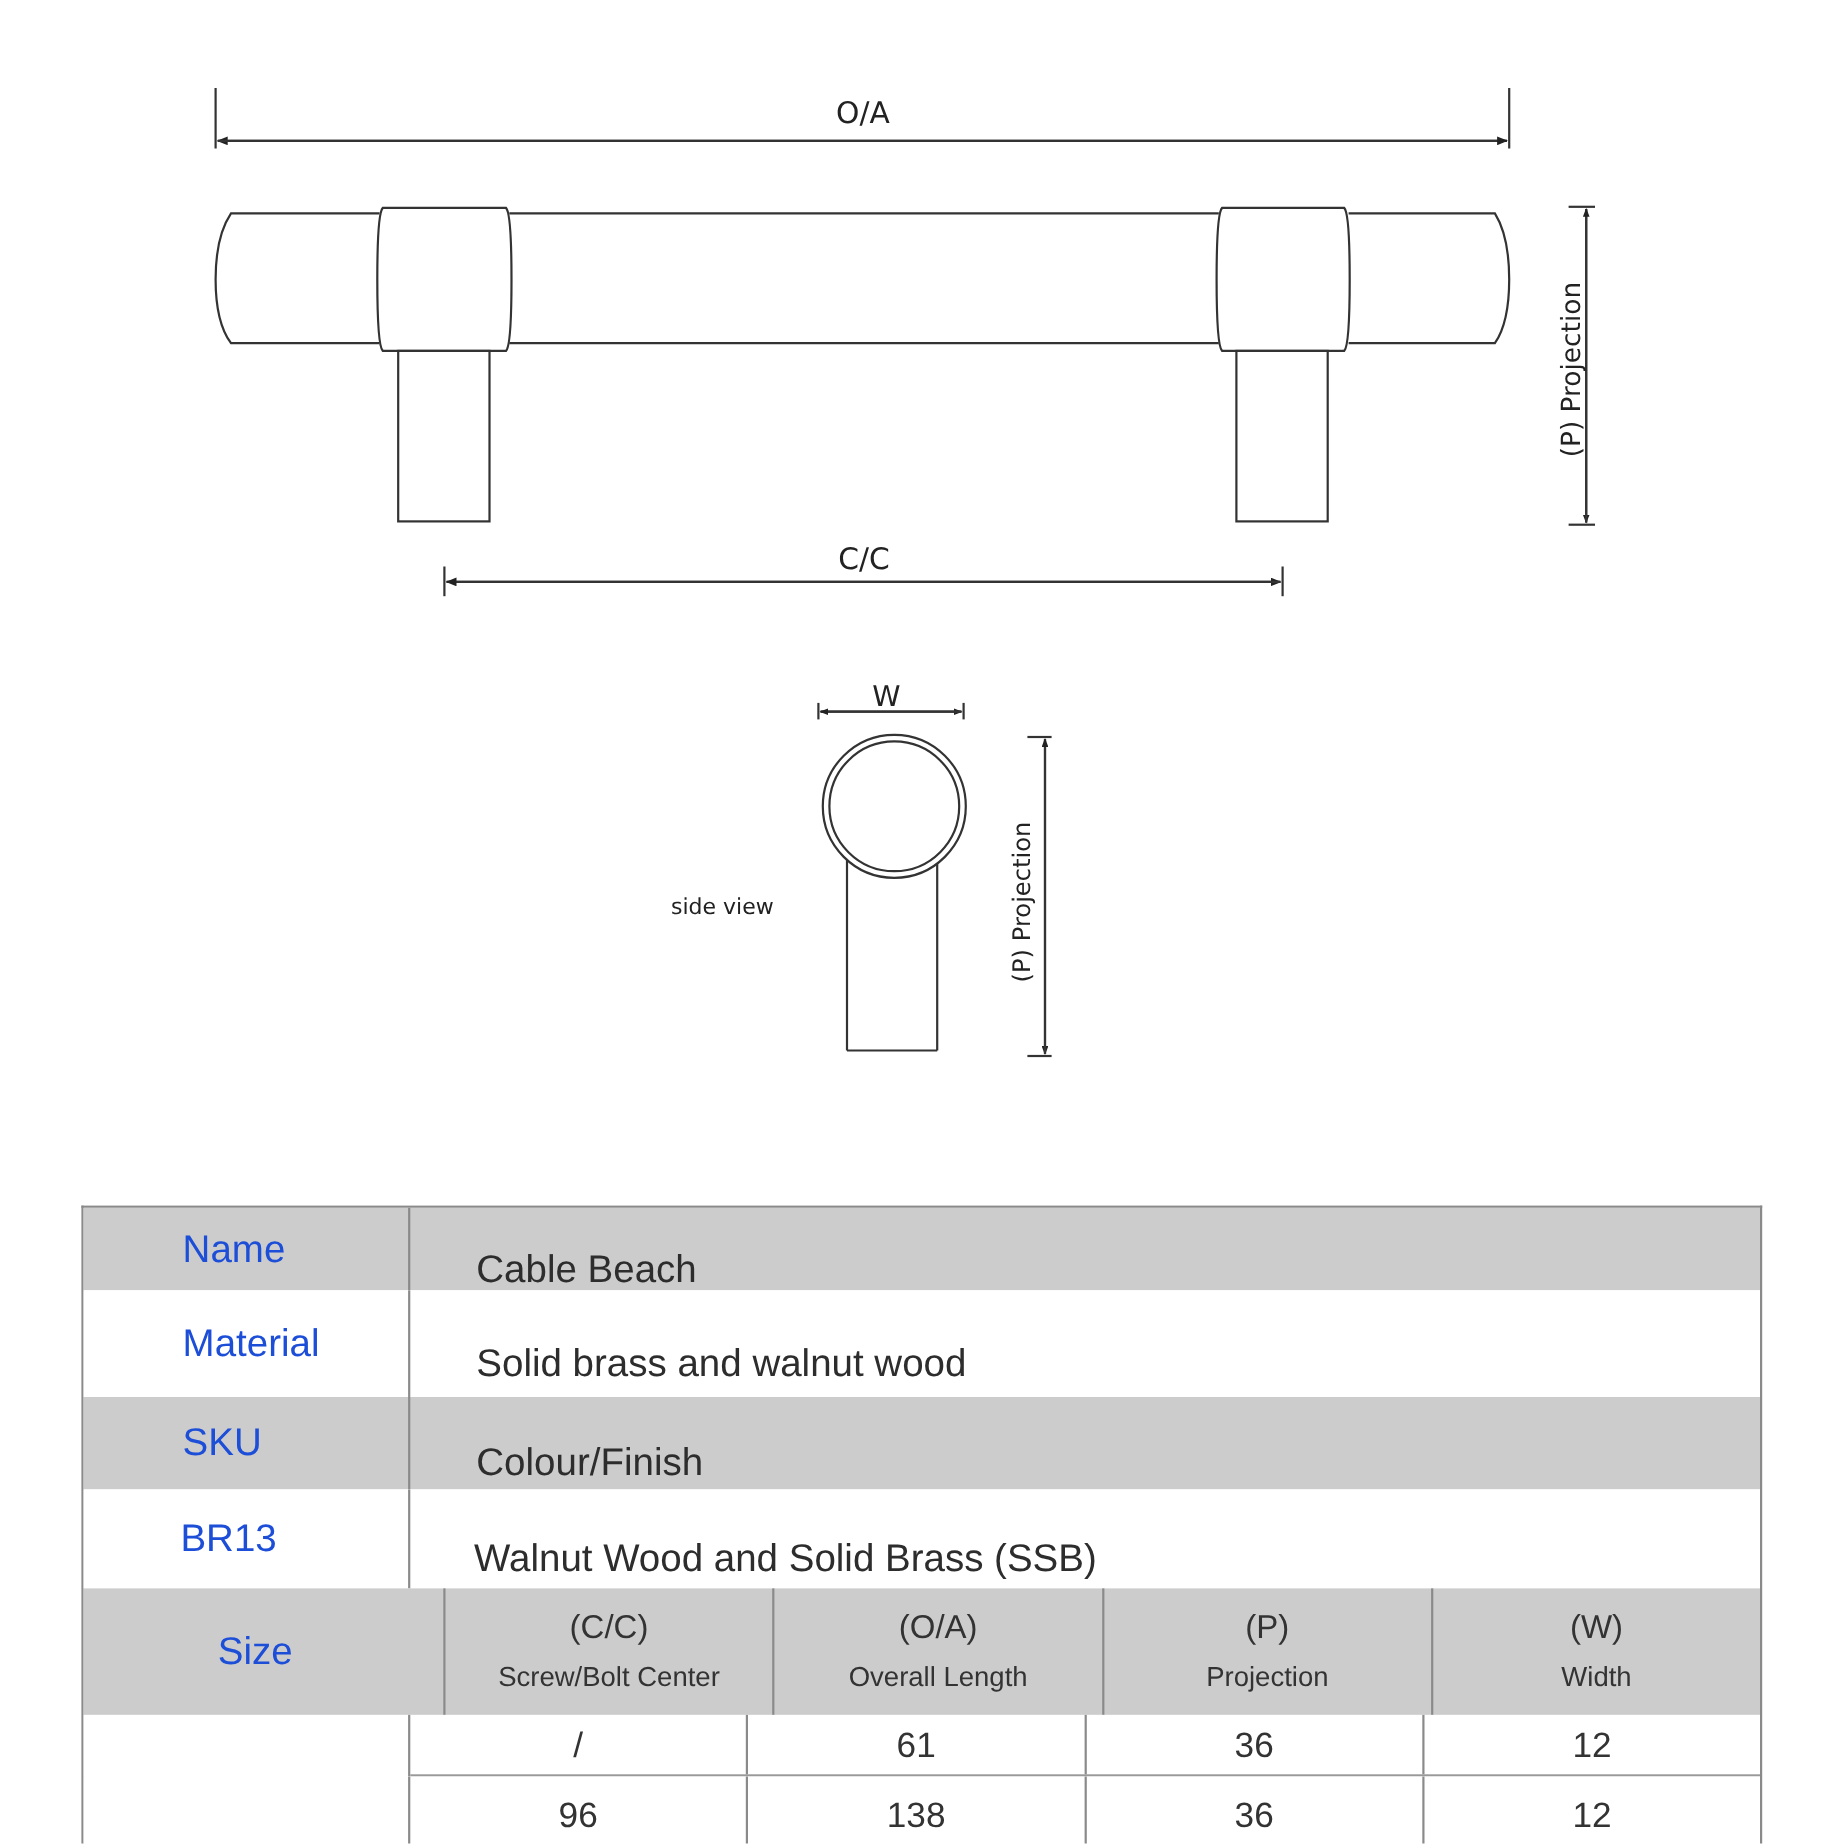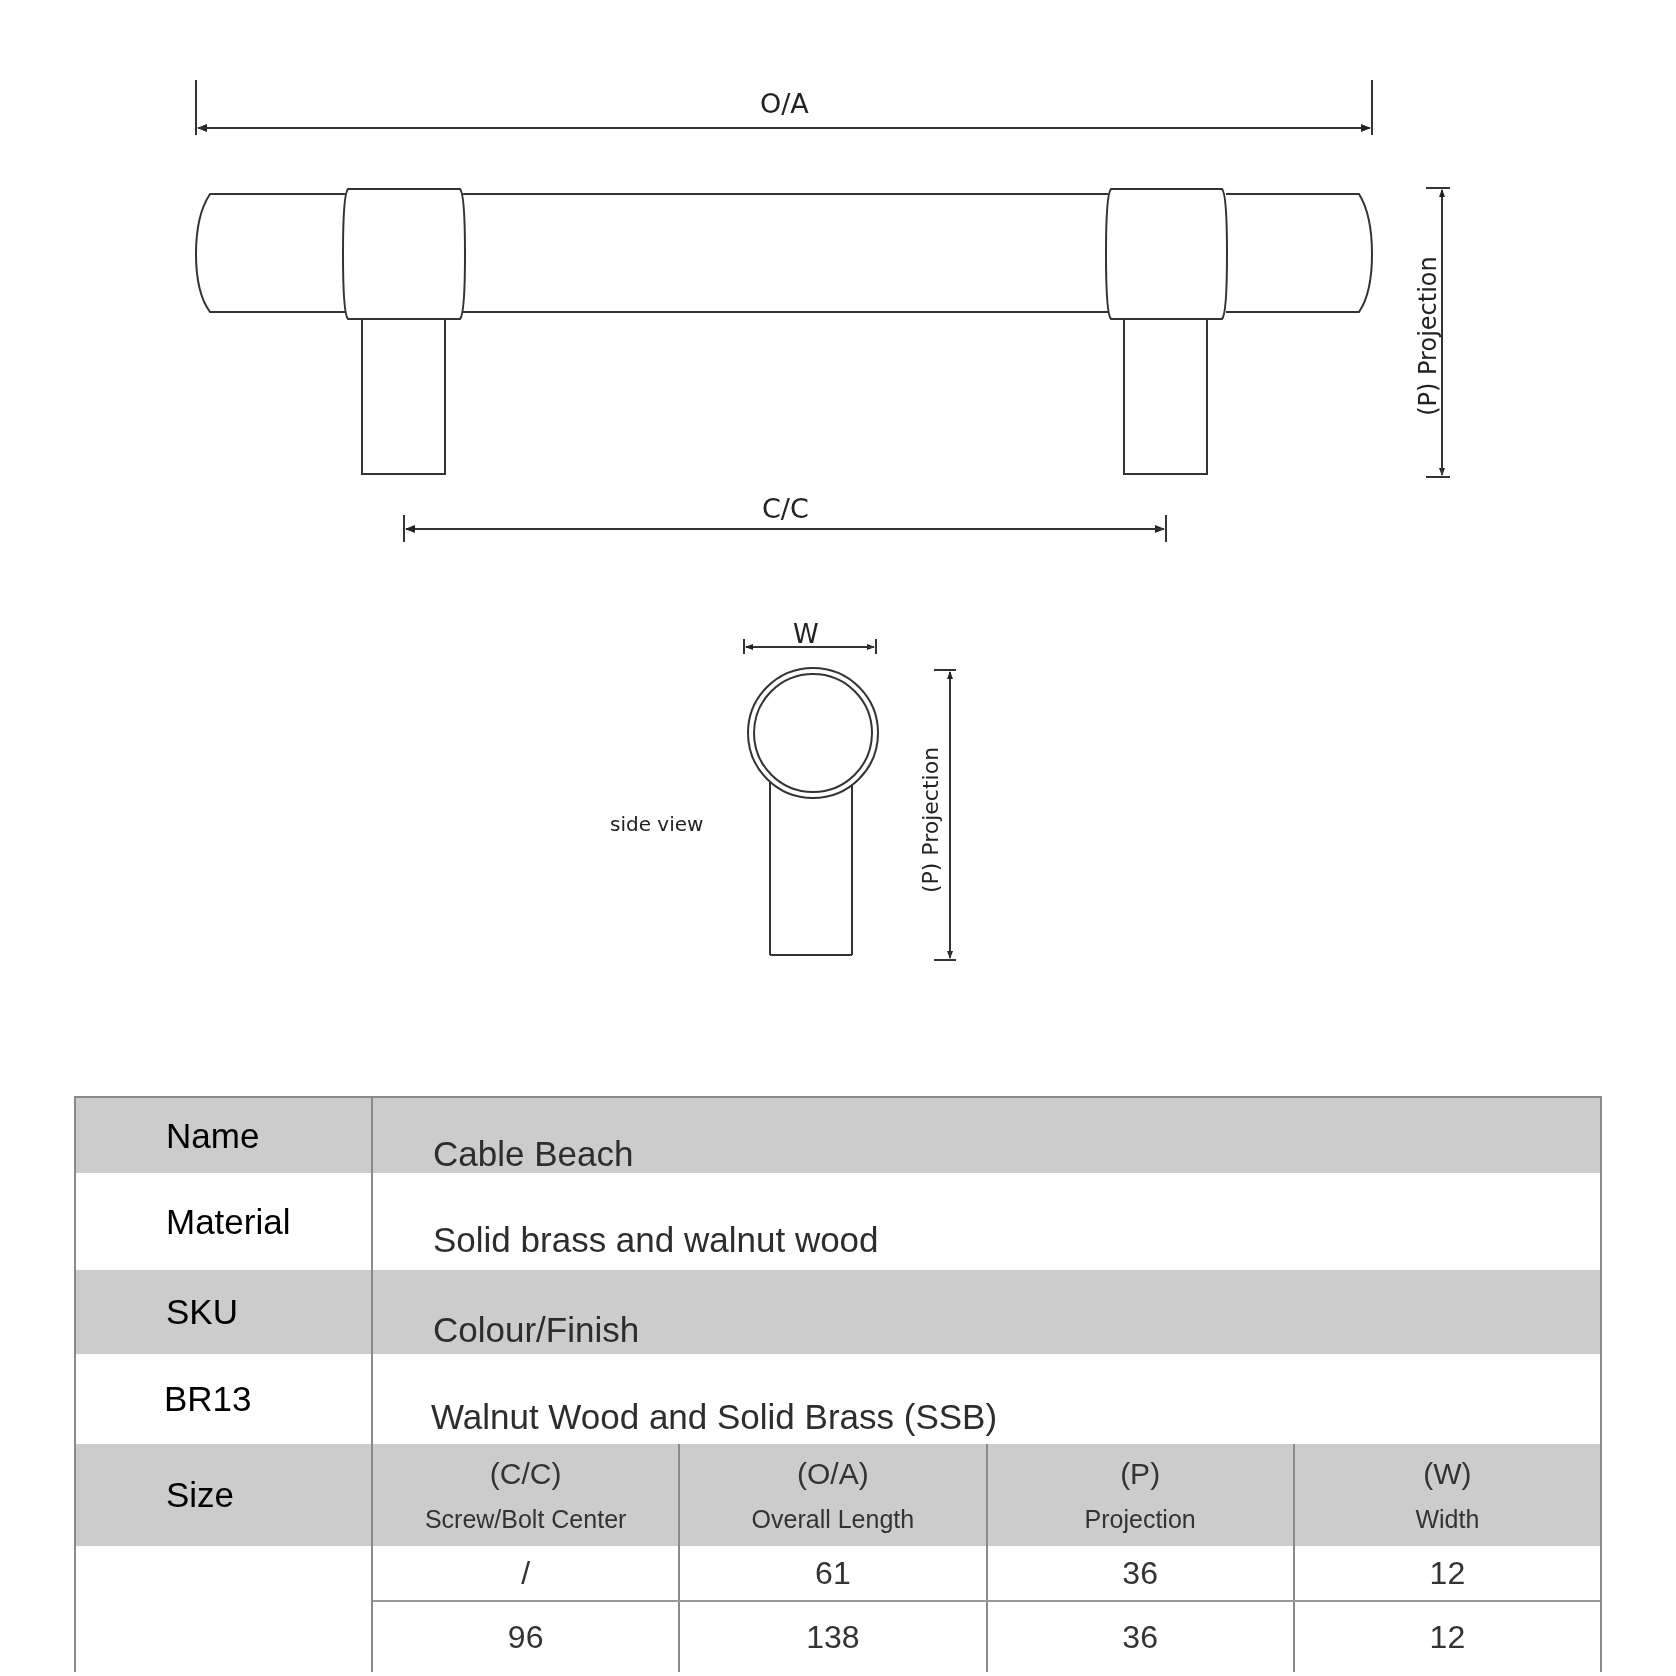--- a/index.html
+++ b/index.html
@@ -11,27 +11,27 @@
     .cc-label { left: 762px; top: 493px; font-size: 27px; }
     .w-label { left: 793px; top: 619px; font-size: 26px; }
     .side-label { left: 610px; top: 812px; font-size: 20px; text-align: right; }
     .proj-label-main { left: 1428px; top: 336px; font-size: 24px; transform: translate(-50%,-50%) rotate(-90deg); }
     .proj-label-side { left: 930px; top: 820px; font-size: 22px; transform: translate(-50%,-50%) rotate(-90deg); }
 
     .spec-table { position: absolute; left: 74px; top: 1096px; width: 1528px; border: 2px solid #8a8a8a; border-bottom: none; box-sizing: border-box; }
     .row { position: relative; display: flex; }
     .row.grey { background: #cccccc; }
     .row.white { background: #ffffff; }
-    .label-cell { width: 297px; border-right: 2px solid #8a8a8a; box-sizing: border-box; display: flex; align-items: center; padding-left: 90px; font-size: 35px; color: #000000; }
+    .label-cell { width: 297px; border-right: 2px solid #8a8a8a; box-sizing: border-box; display: flex; align-items: center; padding-left: 90px; font-size: 35px; color: #1d4ed8; }
     .value-cell { flex: 1; display: flex; align-items: center; padding-left: 60px; font-size: 35px; color: #2d2d2d; margin-top: 36px; }
     .r-name { height: 75px; }
     .r-material { height: 97px; }
     .r-sku { height: 84px; }
     .r-br13 { height: 90px; }
-    .r-size { height: 102px; }
+    .r-size { height: 115px; padding-left: 32px; }
     .size-cols { flex: 1; display: flex; }
     .size-col { flex: 1; border-right: 2px solid #8a8a8a; display: flex; flex-direction: column; align-items: center; justify-content: center; color: #333; }
     .size-col:last-child { border-right: none; }
     .size-col .abbr { font-size: 30px; margin-top: 0; }
     .size-col .full { font-size: 25px; margin-top: 14px; }
     .data-row { height: 56px; }
     .data-row .label-cell { padding: 0; }
     .data-cells { flex: 1; display: flex; border-bottom: 2px solid #999; }
     .data-cell { flex: 1; border-right: 2px solid #8a8a8a; display: flex; align-items: center; justify-content: center; font-size: 32px; color: #333; }
     .data-cell:last-child { border-right: none; }

